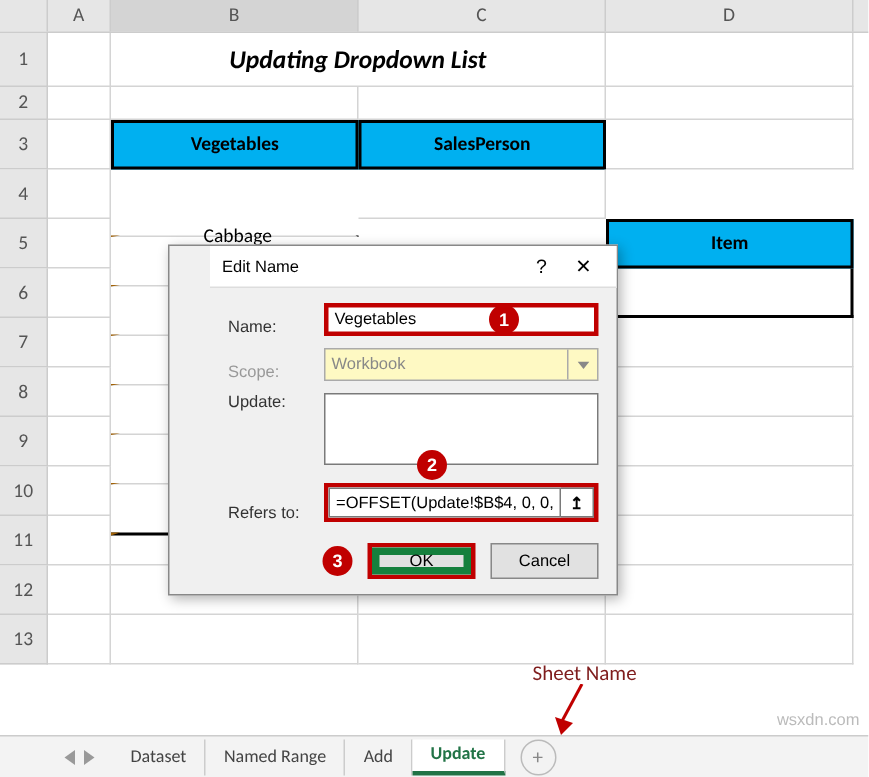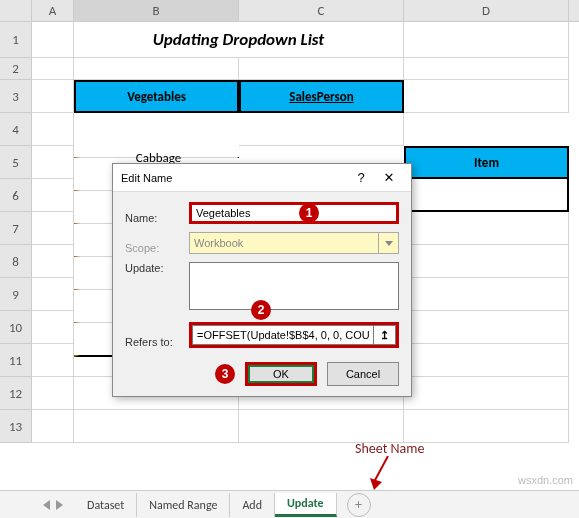--- a/index.html
+++ b/index.html
@@ -14,49 +14,49 @@
   .col-C { width: 165px; }
   .col-D { width: 165px; }
 
   
   .grid { position: relative; }
   .row { display: flex; height: 33px; }
   .row-h { width: 32px; background: #e6e6e6; border-right: 1px solid #ccc; border-bottom: 1px solid #ccc; display: flex; align-items: center; justify-content: center; color: #555; }
   .cell { border-right: 1px solid #d4d4d4; border-bottom: 1px solid #d4d4d4; display: flex; align-items: center; justify-content: center; }
   .c-A { width: 42px; }
   .c-B { width: 165px; }
-  .c-C { width: 165px; text-decoration: underline; }
+  .c-C { width: 165px; }
   .c-D { width: 165px; }
 
   .title-cell { font-style: italic; font-weight: bold; font-size: 17px; justify-content: center; }
   .header-cell { background: #00B0F0; font-weight: bold; border: 2px solid #000 !important; }
   .data-cell { border-left: 6px solid #a16207; border-right: 2px solid #000; margin-top: 44px; }
   .bottom-border { border-bottom: 2px solid #000; }
 
   
-  .dialog { position: absolute; left: 112px; top: 163px; width: 300px; background: #f0f0f0; border: 1px solid #888; box-shadow: 2px 2px 8px rgba(0,0,0,0.3); font-family: 'Segoe UI', Arial, sans-serif; font-size: 11px; }
+  .dialog { position: absolute; left: 112px; top: 163px; width: 300px; background: #f0f0f0; border: 1px solid #888; box-shadow: 2px 2px 8px rgba(0,0,0,0.3); font-family: 'Segoe UI', Arial, sans-serif; font-size: 11px; padding-left: 27px; }
   .dlg-title { height: 28px; display: flex; align-items: center; padding: 0 8px; background: #fff; border-bottom: 1px solid #ddd; }
   .dlg-title-text { flex: 1; }
   .dlg-help, .dlg-close { width: 28px; text-align: center; cursor: pointer; font-size: 13px; }
   .dlg-body { padding: 10px 12px; }
   .dlg-row { display: flex; align-items: flex-end; margin-bottom: 8px; position: relative; }
   .dlg-label { width: 64px; color: #333; }
   .dlg-label.disabled { color: #999; }
   .dlg-input { flex: 1; height: 22px; border: 1px solid #7a7a7a; padding: 0 4px; font-size: 11px; background: #fff; }
   .dlg-input.name-field { border: 3px solid #c00000; }
   .dlg-select { flex: 1; height: 22px; border: 1px solid #aaa; background: #fef9c3; position: relative; padding: 0 4px; color: #888; display: flex; align-items: center; }
   .dlg-select-arrow { position: absolute; right: 0; top: 0; width: 20px; height: 20px; border-left: 1px solid #aaa; display: flex; align-items: center; justify-content: center; }
   .dlg-textarea { flex: 1; height: 48px; border: 1px solid #7a7a7a; background: #fff; }
   .refers-wrap { flex: 1; border: 3px solid #c00000; display: flex; height: 26px; background: #fff; }
   .refers-input { flex: 1; border: 1px solid #7a7a7a; padding: 0 4px; font-size: 11px; }
   .refers-btn { width: 22px; border: 1px solid #7a7a7a; border-left: none; display: flex; align-items: center; justify-content: center; font-weight: bold; }
   .dlg-buttons { display: flex; justify-content: flex-end; gap: 10px; padding-top: 6px; }
   .dlg-btn { width: 72px; height: 24px; border: 1px solid #888; background: #e1e1e1; display: flex; align-items: center; justify-content: center; cursor: pointer; }
   .dlg-btn.ok { border: 3px solid #c00000; background: #e1e1e1; position: relative; }
-  .dlg-btn.ok-inner { border: 2px solid #15803d; width: 100%; height: 100%; display: flex; align-items: center; justify-content: center; }
+  .dlg-btn.ok-inner { border: 5px solid #15803d; width: 100%; height: 100%; display: flex; align-items: center; justify-content: center; }
 
   .callout { position: absolute; width: 20px; height: 20px; border-radius: 50%; background: #c00000; color: #fff; font-weight: bold; display: flex; align-items: center; justify-content: center; font-size: 12px; }
 
   
   .sheet-bar { position: absolute; left: 0; bottom: 0; height: 28px; width: 579px; background: #f3f3f3; border-top: 1px solid #ccc; display: flex; align-items: center; padding-left: 40px; }
   .nav-tri { width: 0; height: 0; border-top: 5px solid transparent; border-bottom: 5px solid transparent; margin: 0 3px; }
   .nav-left { border-right: 7px solid #999; }
   .nav-right { border-left: 7px solid #999; }
   .tab { padding: 0 12px; height: 24px; display: flex; align-items: center; border-right: 1px solid #ccc; color: #444; cursor: pointer; font-size: 12px; }
   .tab.active { background: #fff; border-bottom: 3px solid #217346; color: #217346; font-weight: bold; }

